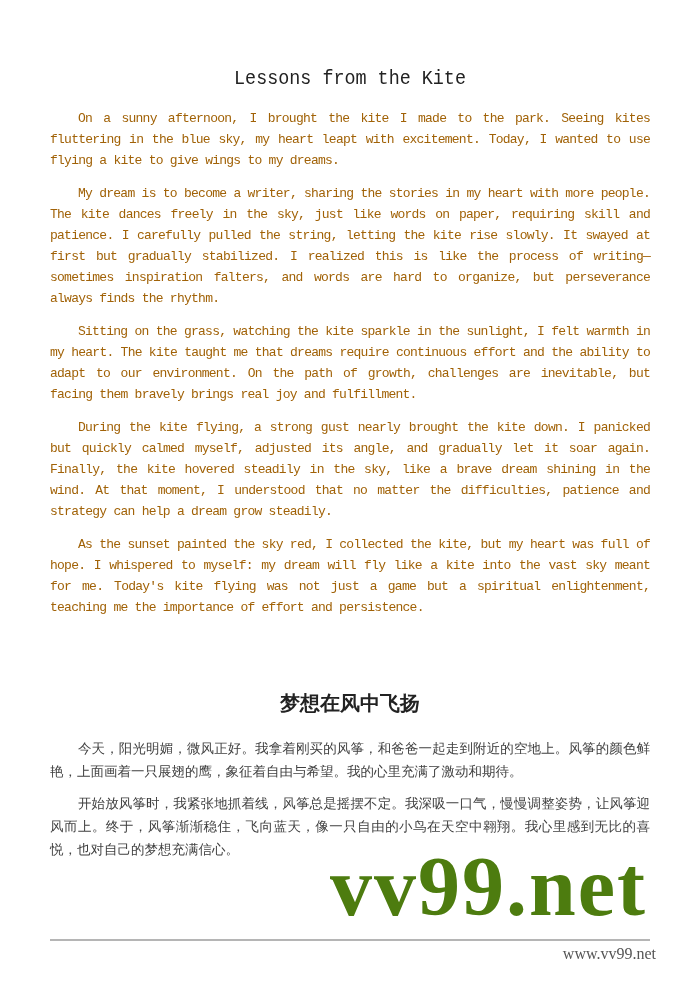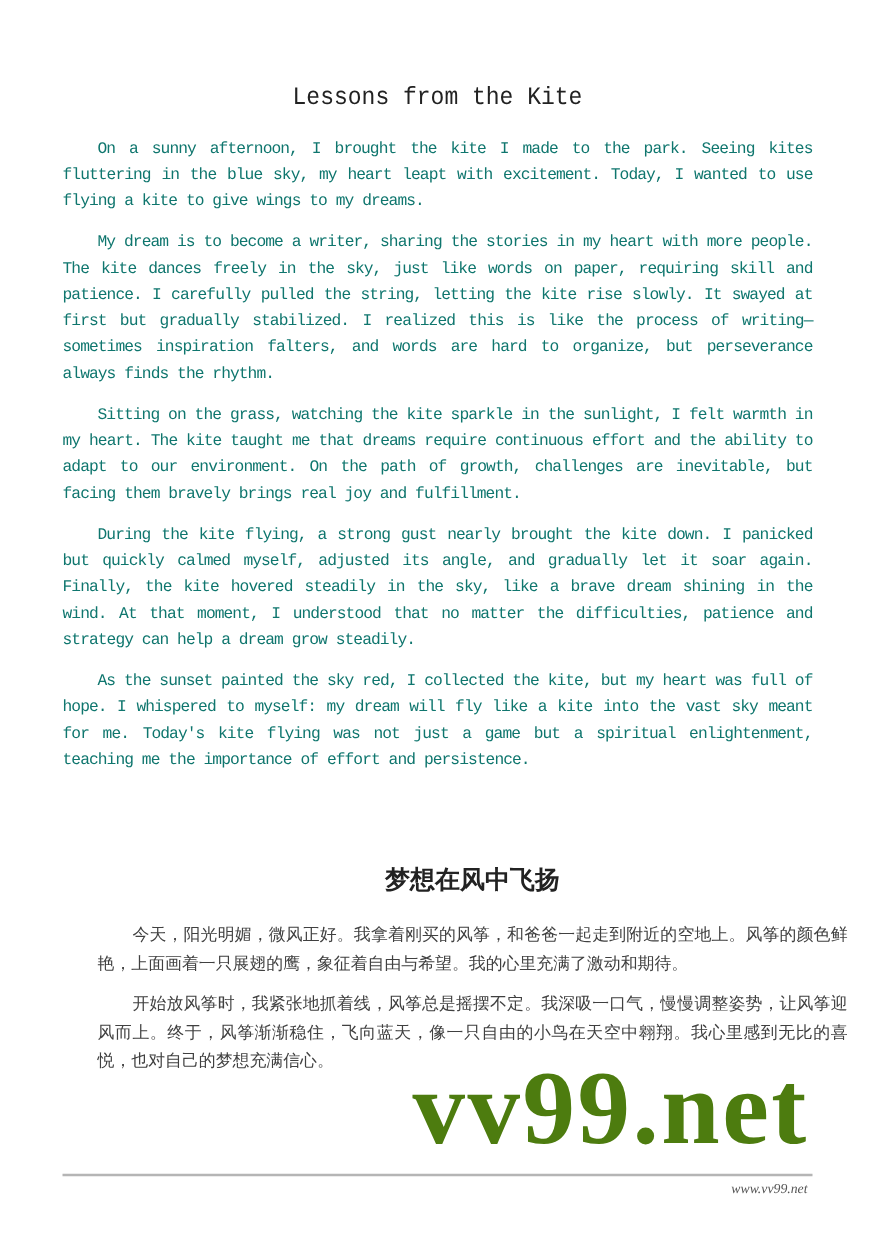--- a/index.html
+++ b/index.html
@@ -32,40 +32,40 @@
       z-index: 0;
       white-space: nowrap;
     }
     .section {
       position: absolute;
       left: 50px;
       width: 600px;
       z-index: 1;
     }
     .section-en { top: 67px; }
-    .section-zh { top: 690px; margin-left: 28px; }
+    .section-zh { top: 690px; }
 
     .title-en {
       font-family: "Liberation Mono", monospace;
       font-size: 20px;
       text-align: center;
       margin: 0 0 18px 0;
       color: #222;
       letter-spacing: 0px;
       transform: scaleX(0.92);
       font-weight: normal;
     }
     .para-en {
       font-family: "Liberation Mono", monospace;
       font-size: 13px;
       line-height: 21px;
       text-align: justify;
       text-indent: 28px;
       margin: 0 0 12px 0;
-      color: #0f766e;
+      color: #a16207;
       letter-spacing: -0.75px;
     }
     .title-zh {
       font-family: "DejaVu Sans", sans-serif;
       font-size: 20px;
       font-weight: bold;
       text-align: center;
       margin: 0 0 20px 0;
       color: #222;
     }
@@ -82,25 +82,24 @@
       position: absolute;
       left: 50px;
       top: 939px;
       width: 600px;
       height: 0;
       border-top: 2px solid #b5b5b5;
       z-index: 1;
     }
     .footer-url {
       position: absolute;
-      right: 54px;
+      right: 44px;
       top: 945px;
       font-family: "Liberation Serif", serif;
-      font-style: italic;
-      font-size: 11px;
+      font-size: 16px;
       color: #555;
       z-index: 1;
     }
   </style>
 </head>
 <body>
 
 <div class="page">
 
   <div class="watermark">vv99.net</div>

